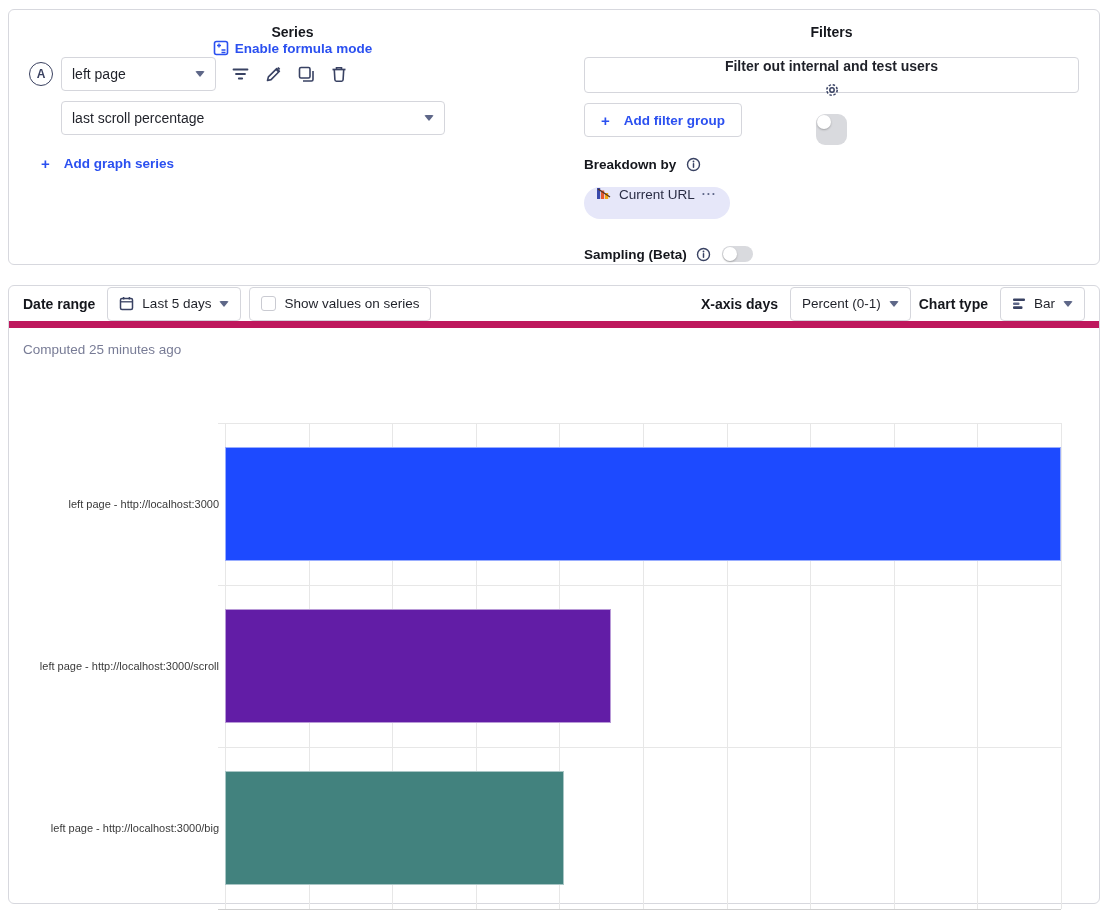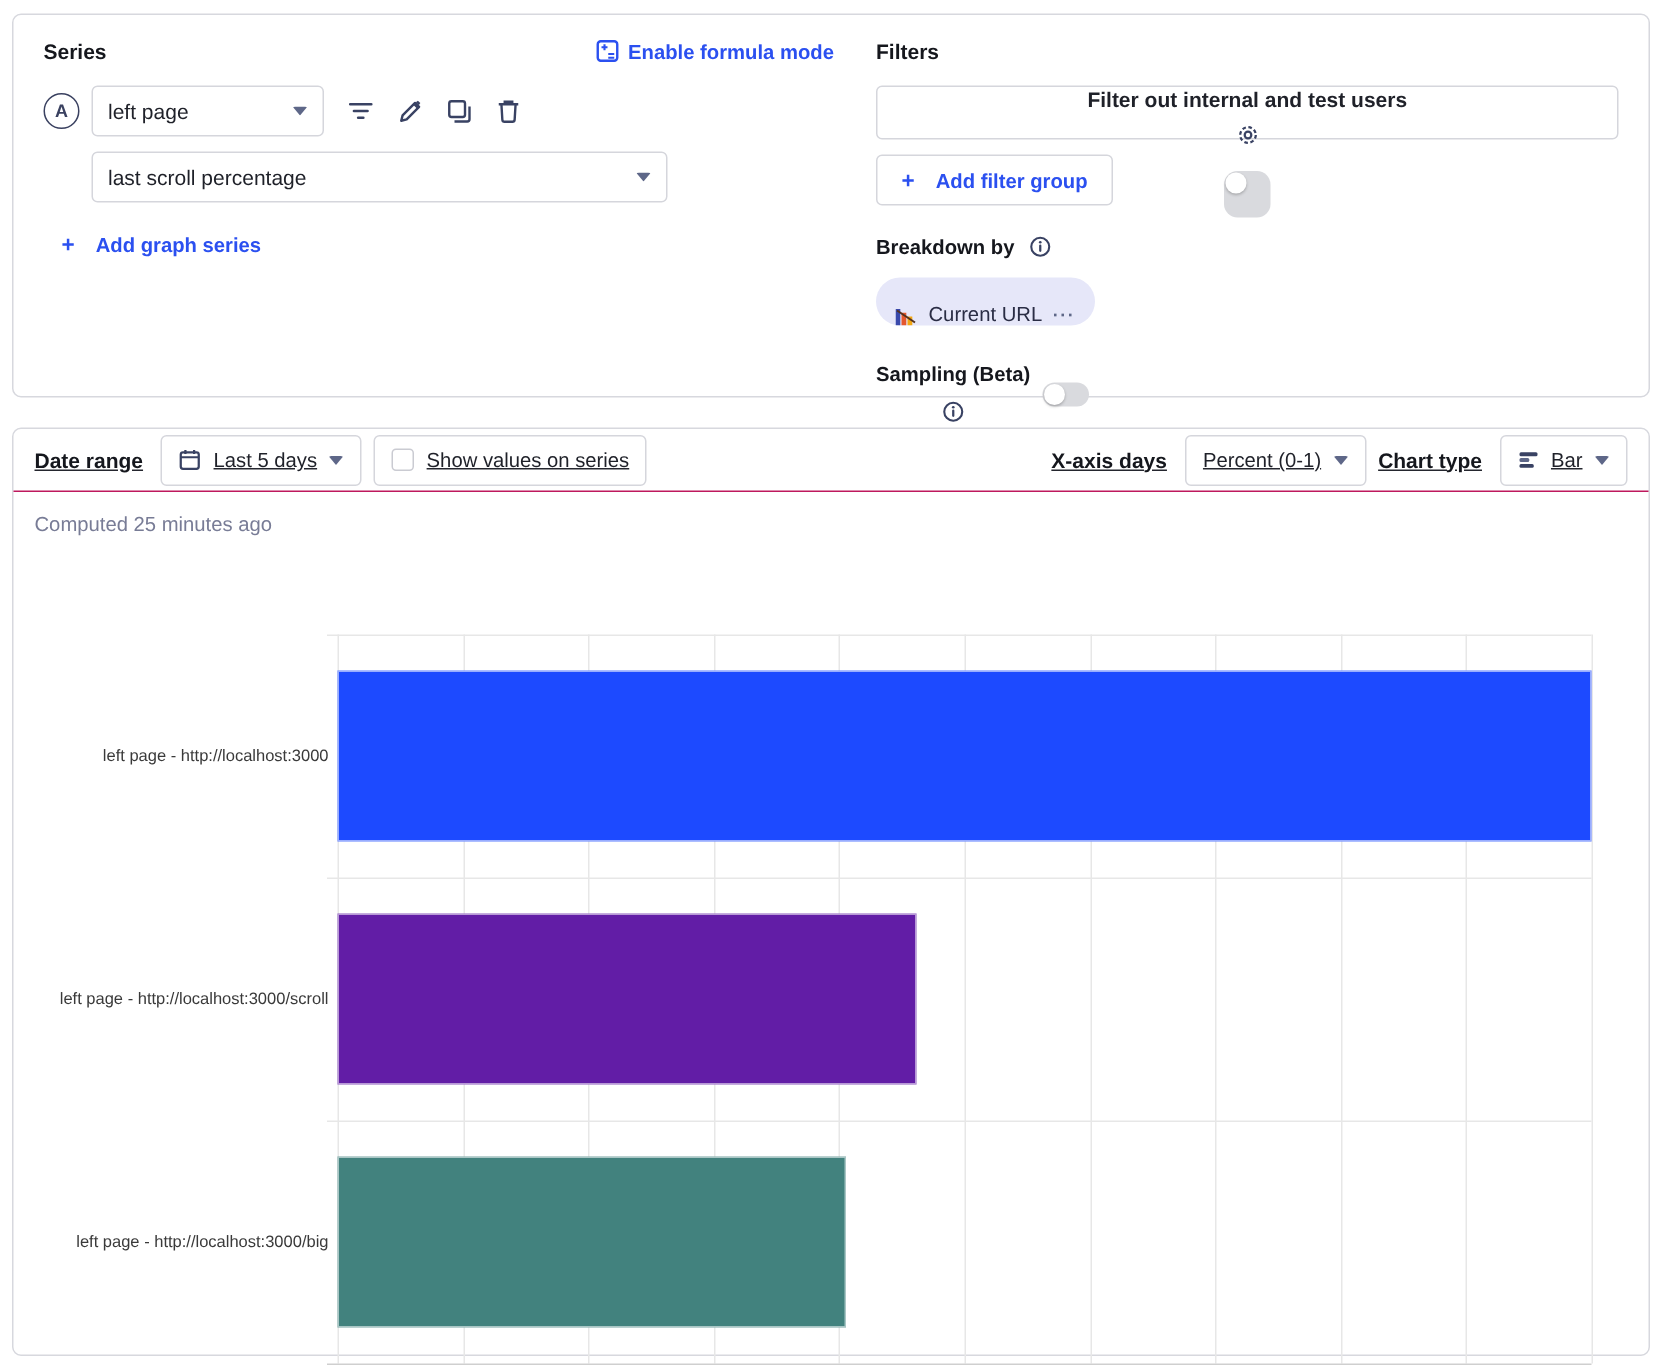--- a/index.html
+++ b/index.html
@@ -9,21 +9,21 @@
 
   .panel { background:#fff; border:1px solid #d7d8de; border-radius:6px; }
   .panel-top { height:256px; margin-bottom:20px; display:flex; padding:14px 20px; }
   .panel-bottom { height:619px; }
 
   
   .col-left { width:527px; flex:0 0 527px; }
   .col-right { flex:1; padding-left:28px; }
 
   .section-title { font-size:14px; font-weight:700; color:#111category; color:#15171d; }
-  .title-row { display:flex; align-items:center; justify-content:space-between; margin-bottom:13px; height:20px; }
+  .title-row { display:flex; align-items:center; justify-content:space-between; margin-bottom:13px; height:20px;flex-direction:column; }
 
   .link { color:#2b50f0; font-size:13.5px; font-weight:600; cursor:pointer; display:inline-flex; align-items:center; gap:6px; }
 
   .series-row { display:flex; align-items:center; gap:8px; }
   .badge-a { width:24px; height:24px; border:1.5px solid #3a4160; border-radius:50%; display:flex; align-items:center; justify-content:center; font-size:12px; font-weight:700; color:#3a4160; flex:0 0 24px; }
 
   .select { height:34px; border:1px solid #d5d6dc; border-radius:4px; background:#fff; display:flex; align-items:center; padding:1px 10px; font-size:14px; color:#1f2129; cursor:pointer; }
   .select .grow { flex:1; }
   .caret { width:0; height:0; border-left:5px solid transparent; border-right:5px solid transparent; border-top:6px solid #5e6788; border-radius:2px; flex:0 0 auto; }
 
@@ -42,27 +42,27 @@
   .spacer { flex:1; }
 
   .toggle { width:31px; height:16px; background:#d9dade; border-radius:9px; position:relative; cursor:pointer; flex:0 0 31px; }
   .toggle .knob { position:absolute; left:1px; top:1px; width:14px; height:14px; border-radius:50%; background:#fff; box-shadow:0 1px 2px rgba(0,0,0,.25); }
 
   .btn-outline { display:inline-flex; align-items:center; height:34px; border:1px solid #d5d6dc; border-radius:4px; padding:0 16px; cursor:pointer; background:#fff; }
   .mb16 { margin-bottom:17px; }
 
   .label-info { display:flex; align-items:center; gap:7px; font-size:13.5px; font-weight:700; color:#15171d; margin-bottom:11px; }
 
-  .pill { display:inline-flex; align-items:flex-end; gap:7px; height:32px; border-radius:16px; background:#e6e7f9; padding:0 13px; font-size:13.5px; color:#2a2d45; cursor:pointer; margin-bottom:25px; }
+  .pill { display:inline-flex; align-items:flex-start; gap:7px; height:32px; border-radius:16px; background:#e6e7f9; padding:0 13px; font-size:13.5px; color:#2a2d45; cursor:pointer; margin-bottom:25px; }
   .pill .dots { color:#5e6788; font-weight:700; letter-spacing:1px; font-size:12px; }
 
   .sampling-row { display:flex; align-items:center; gap:8px; }
 
   
-  .chart-header { height:42px; display:flex; align-items:center; padding:0 14px; border-bottom:1px solid #be185d; gap:8px;text-decoration:underline; }
+  .chart-header { height:42px; display:flex; align-items:center; padding:0 14px; border-bottom:7px solid #be185d; gap:8px; }
   .hdr-label { font-size:14px; font-weight:700; color:#15171d; margin-right:4px; }
   .hdr-btn { height:34px; border:1px solid #d5d6dc; border-radius:4px; background:#fff; display:inline-flex; align-items:center; gap:8px; padding:0 11px; font-size:13.5px; color:#1f2129; cursor:pointer; white-space:nowrap; }
   .checkbox { width:15px; height:15px; border:1.5px solid #cacbd2; border-radius:3px; background:#fff; flex:0 0 15px; }
   .right-group { margin-left:auto; display:flex; align-items:center; gap:8px; }
 
   .chart-body { position:relative; height:576px; }
   .computed { position:absolute; left:14px; top:14px; font-size:13.5px; color:#787c96; }
 
   .plot { position:absolute; left:216px; top:95px; width:836px; height:486px; }
   .vgrid { position:absolute; top:0; bottom:0; width:1px; background:#e7e7e7; }
@@ -190,21 +190,21 @@
               <rect x="4" y="3.5" width="3.2" height="8.5" fill="#e4572e"></rect>
               <rect x="8" y="6" width="3.2" height="6" fill="#f3a712"></rect>
               <path d="M1 2l12 8" stroke="#54321f" stroke-width="1.4"></path>
             </svg>
         </span>
         <span>Current URL</span>
         <span class="dots">···</span>
       </div>
 
       <div class="sampling-row">
-        <span class="label-info" style="margin-bottom:0;flex-direction:column;">
+        <span class="label-info" style="margin-bottom:0;">
           <span>Sampling (Beta)</span>
           <span class="icon-btn">
             <svg width="15" height="15" viewBox="0 0 15 15">
                 <circle cx="7.5" cy="7.5" r="6" fill="none" stroke="#394263" stroke-width="1.4"></circle>
                 <path d="M7.5 6.8v3.4" stroke="#394263" stroke-width="1.5" stroke-linecap="round"></path>
                 <circle cx="7.5" cy="4.5" r=".9" fill="#394263"></circle>
               </svg>
           </span>
         </span>
         <span class="toggle">

